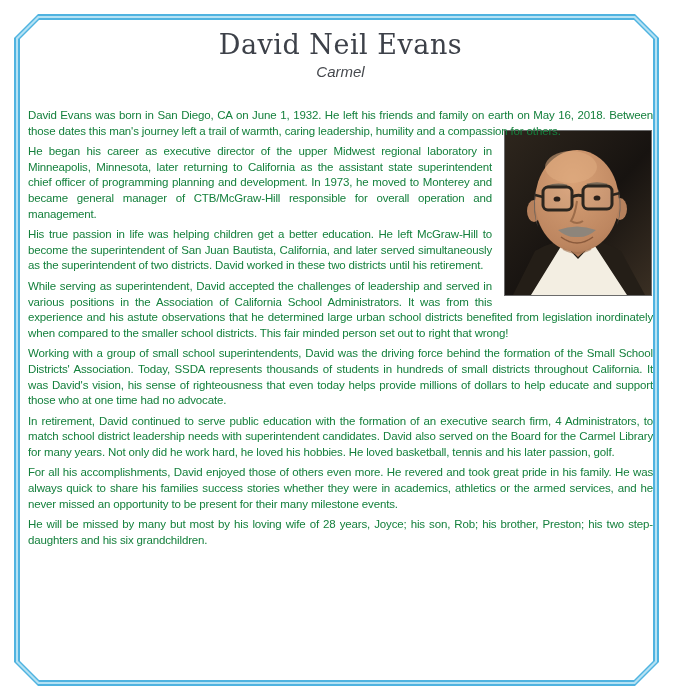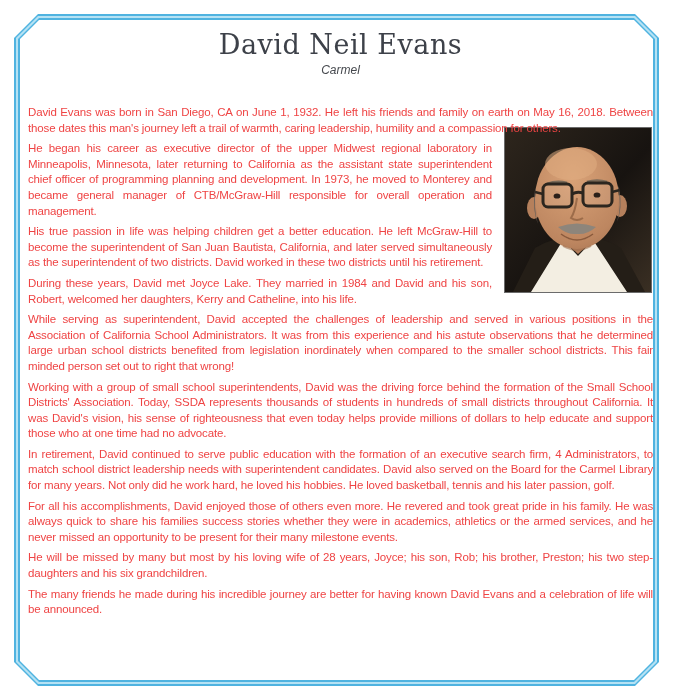--- a/index.html
+++ b/index.html
@@ -41,25 +41,25 @@
     margin-top: 2px;
     font-size: 13px;
     font-weight: bold;
     color: #46494e;
     letter-spacing: 0.2px;
   }
   .diamond { color: #74a4a8; font-size: 11px; padding: 0 3px; font-weight: normal; }
   .location {
     margin-top: 3px;
     font-style: italic;
-    font-size: 12px;
+    font-size: 15px;
     color: #46494e;
   }
 
-  .body-text { color: #ef4444; margin-top: 28px; }
+  .body-text { color: #15803d; margin-top: 28px; }
   .body-text p {
     margin: 0 0 5px 0;
     font-size: 11.5px;
     line-height: 15.6px;
     text-align: justify;
     letter-spacing: -0.15px;
   }
   .body-text p:last-child { margin-bottom: 0; }
 
   .photo {
@@ -142,23 +142,21 @@
 
             <path d="M58,108 Q72,116 86,108 Q80,112 72,112 Q64,112 58,108 Z" fill="#e9e2d4"></path>
             <path d="M56,106 Q72,118 88,106" stroke="#8a5a3c" stroke-width="1.5" fill="none"></path>
 
             <path d="M58,118 Q72,126 86,118" stroke="#a06f4e" stroke-width="2" fill="none" opacity="0.6"></path>
           </svg>
         </div>
 
         <p>He began his career as executive director of the upper Midwest regional laboratory in Minneapolis, Minnesota, later returning to California as the assistant state superintendent chief officer of programming planning and development. In 1973, he moved to Monterey and became general manager of CTB/McGraw-Hill responsible for overall operation and management.</p>
         <p>His true passion in life was helping children get a better education. He left McGraw-Hill to become the superintendent of San Juan Bautista, California, and later served simultaneously as the superintendent of two districts. David worked in these two districts until his retirement.</p>
-        <p>During these years, David met Joyce Lake. They married in 1984 and David and his son, Robert, welcomed her daughters, Kerry and Catheline, into his life.</p>
         <p>While serving as superintendent, David accepted the challenges of leadership and served in various positions in the Association of California School Administrators. It was from this experience and his astute observations that he determined large urban school districts benefited from legislation inordinately when compared to the smaller school districts. This fair minded person set out to right that wrong!</p>
         <p>Working with a group of small school superintendents, David was the driving force behind the formation of the Small School Districts' Association. Today, SSDA represents thousands of students in hundreds of small districts throughout California. It was David's vision, his sense of righteousness that even today helps provide millions of dollars to help educate and support those who at one time had no advocate.</p>
         <p>In retirement, David continued to serve public education with the formation of an executive search firm, 4 Administrators, to match school district leadership needs with superintendent candidates. David also served on the Board for the Carmel Library for many years. Not only did he work hard, he loved his hobbies. He loved basketball, tennis and his later passion, golf.</p>
         <p>For all his accomplishments, David enjoyed those of others even more. He revered and took great pride in his family. He was always quick to share his families success stories whether they were in academics, athletics or the armed services, and he never missed an opportunity to be present for their many milestone events.</p>
         <p>He will be missed by many but most by his loving wife of 28 years, Joyce; his son, Rob; his brother, Preston; his two step-daughters and his six grandchildren.</p>
-        <p>The many friends he made during his incredible journey are better for having known David Evans and a celebration of life will be announced.</p>
       </div>
     </div>
   </div>
 </div>
 
 </body></html>

